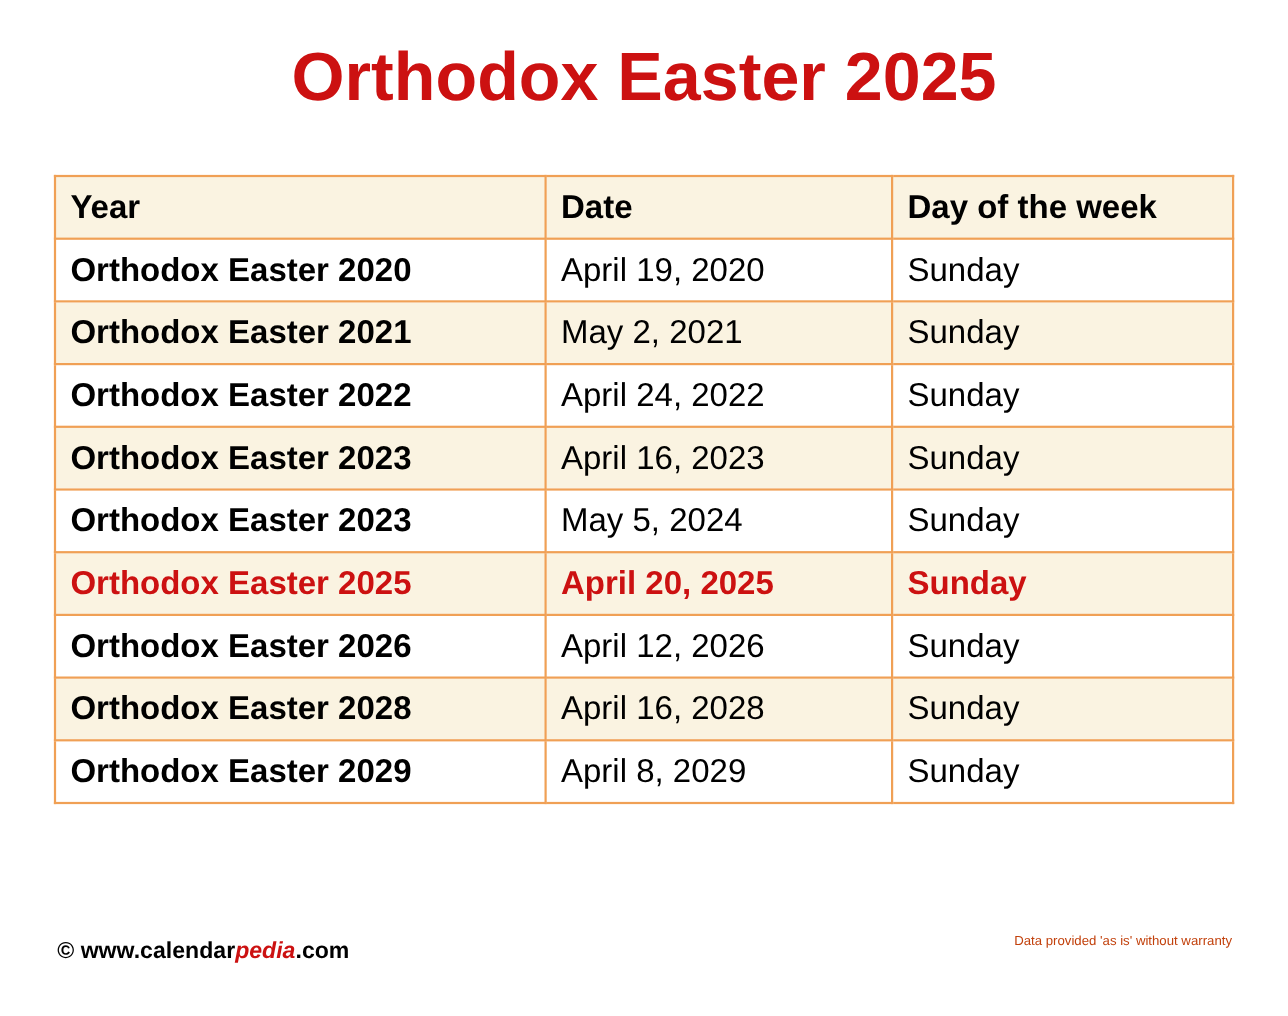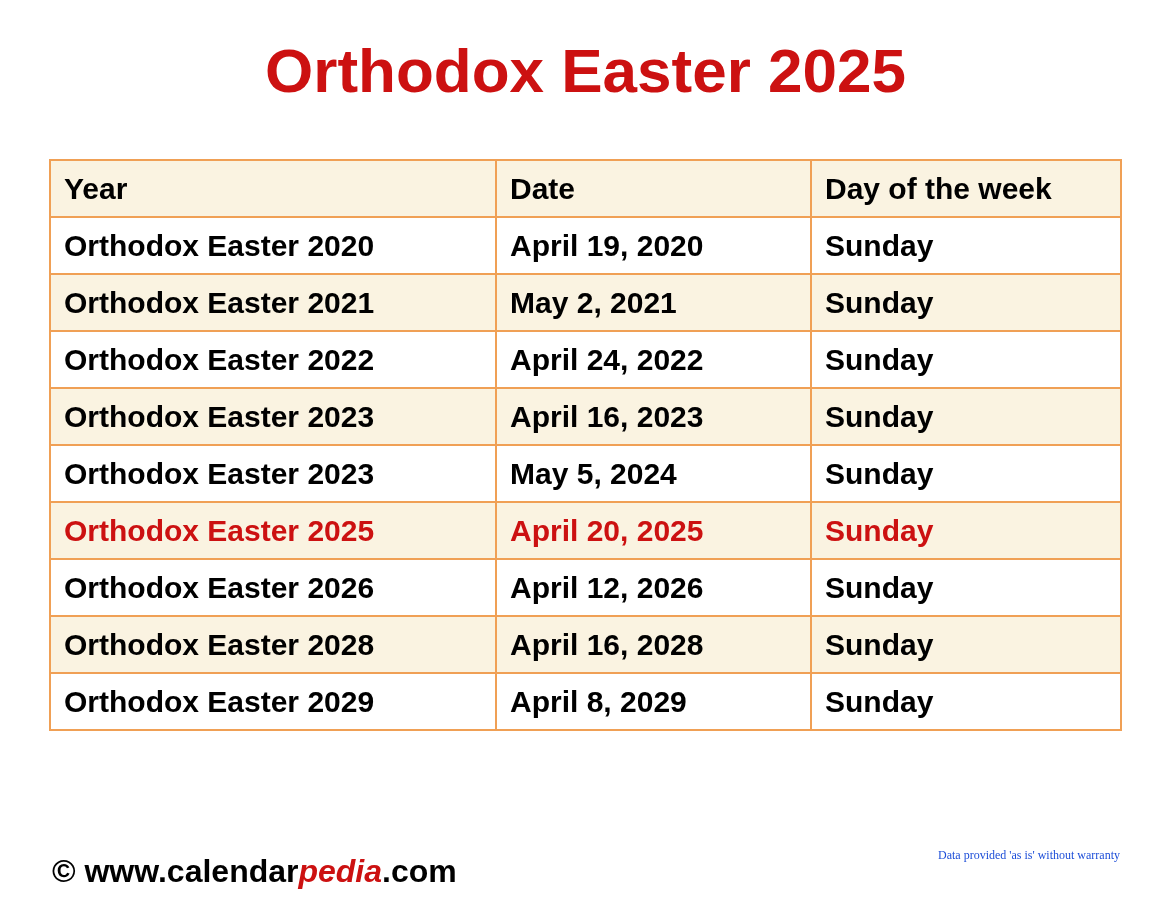--- a/index.html
+++ b/index.html
@@ -53,21 +53,20 @@
   .easter-table td {
     border: 2px solid var(--border-orange, #F0A055);
     height: 57px;
     padding: 0 6px 0 13px;
     vertical-align: middle;
     font-size: 30px;
     color: var(--text-black, #000000);
     text-align: left;
     white-space: nowrap;
     overflow: hidden;
-    font-weight: bold;
   }
   .easter-table thead th {
     background: var(--row-cream, #FAF3E1);
     font-weight: bold;
   }
   .easter-table tbody tr:nth-child(odd) td { background: var(--row-white, #FFFFFF); }
   .easter-table tbody tr:nth-child(even) td { background: var(--row-cream, #FAF3E1); }
   .easter-table td.year-cell { font-weight: bold; }
   .easter-table tr.highlight td {
     color: var(--accent-red, #CC1111);
@@ -76,37 +75,36 @@
   .footer {
     position: absolute;
     top: 846px;
     left: 49px;
     width: 1071px;
   }
   .copyright {
     position: absolute;
     top: 7px;
     left: 3px;
-    font-size: 32px;
+    font-size: 21px;
     font-weight: bold;
     color: var(--text-black, #000000);
     white-space: nowrap;
   }
   .copyright .pedia {
     color: var(--accent-red, #CC1111);
     font-style: italic;
   }
   .disclaimer {
     position: absolute;
     top: 2px;
     right: 0;
     font-size: 12px;
-    color: #1d4ed8;
+    color: #c2410c;
     white-space: nowrap;
-    font-family: Liberation Serif, serif;
   }
 </style>
 </head>
 <body>
 
 <div class="page">
 
   <h1 class="title">Orthodox Easter 2025</h1>
 
   <table class="easter-table">

